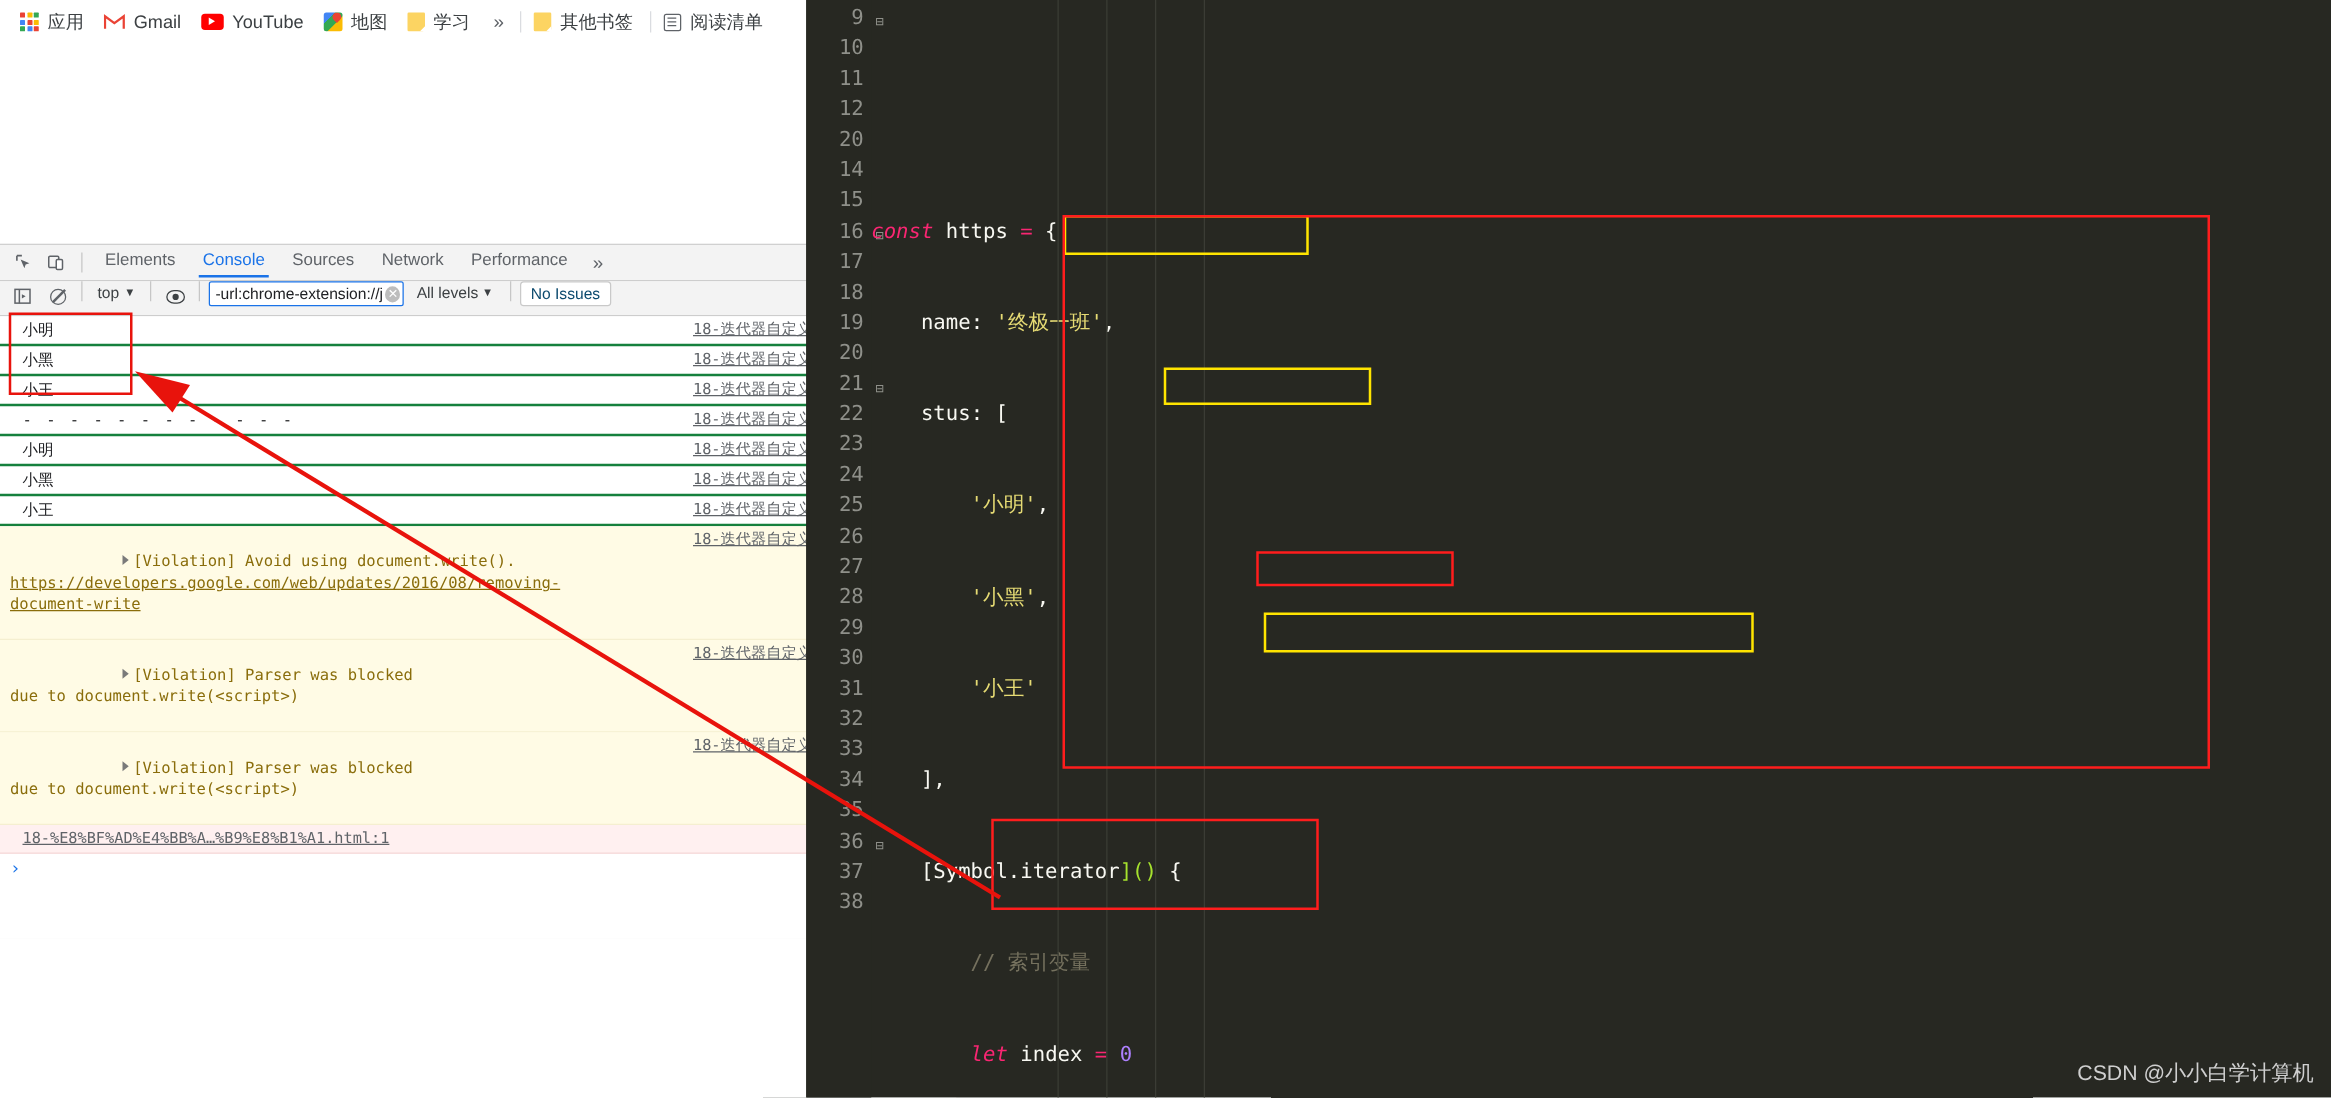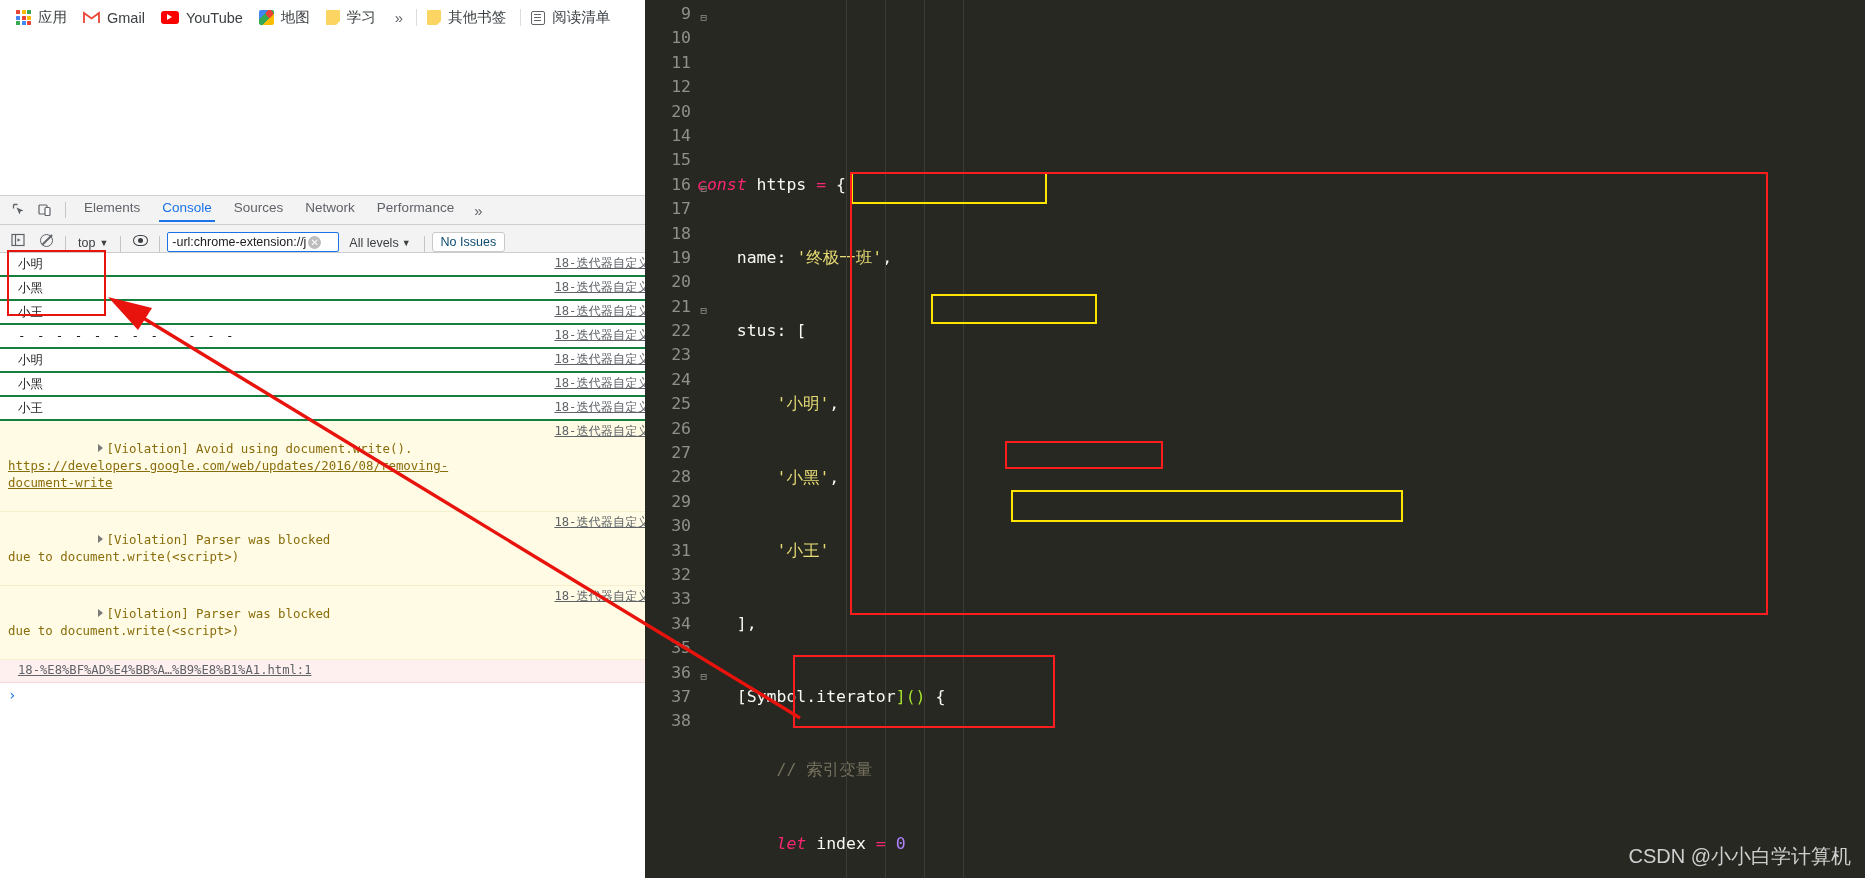--- a/index.html
+++ b/index.html
@@ -56,32 +56,32 @@
   .errbadge { display:flex; align-items:center; gap:4px; border:1px solid #d8d8d8; border-radius:3px;
      background:#fff; padding:1px 6px 1px 4px; font-size:12.5px; color:#5f6368; }
   .err-dot { width:12px; height:12px; border-radius:50%; background:#e53935; color:#fff;
      font-size:9px; line-height:12px; text-align:center; font-weight:bold; }
   .gear { width:22px; height:22px; display:flex; align-items:center; justify-content:center; }
   .kebab { width:18px; height:22px; display:flex; flex-direction:column; align-items:center;
      justify-content:center; gap:2.5px; }
   .kebab i { width:3px; height:3px; background:#5f6368; border-radius:50%; display:block; }
 
   
-  .dt-filter { display:flex; align-items:flex-end; height:28px; background:#f3f3f3;
+  .dt-filter { display:flex; align-items:flex-start; height:28px; background:#f3f3f3;
      border-bottom:1px solid #cdcdcd; padding-left:6px; gap:4px; font-size:12.5px; color:#3c4043; }
   .fbtn { width:24px; height:24px; display:flex; align-items:center; justify-content:center; }
   .ban-ic { width:13px; height:13px; border:1.6px solid #5f6368; border-radius:50%; position:relative; }
   .ban-ic::after { content:""; position:absolute; left:-1px; top:4.3px; width:14px; height:1.6px;
      background:#5f6368; transform:rotate(-45deg); }
   .exec-ctx { display:flex; align-items:center; gap:4px; padding:2px 5px; font-size:12.5px; }
   .eye-ic { width:15px; height:11px; border-radius:50%/60%; border:1.6px solid #3c4043; position:relative; }
   .eye-ic::after { content:""; position:absolute; left:4px; top:2px; width:5px; height:5px;
      border-radius:50%; background:#3c4043; }
   .filter-box { display:flex; align-items:center; border:1px solid #1a73e8; border-radius:2px;
-     background:#fff; height:20px; width:172px; padding:0 2px 0 4px; }
+     background:#fff; height:20px; width:156px; padding:0 2px 0 4px; }
   .filter-box input { border:0; outline:0; font-size:12.5px; width:136px; color:#202124;
      font-family:"Liberation Sans", sans-serif; background:transparent; }
   .clr-x { width:13px; height:13px; border-radius:50%; background:#bdbdbd; color:#fff; font-size:10px;
      line-height:13px; text-align:center; }
   .levels { display:flex; align-items:center; gap:3px; padding:2px 6px; }
   .issues-btn { border:1px solid #c9c9c9; border-radius:3px; background:#fff; padding:2px 8px;
      font-size:12.5px; color:#0c4a6e; }
   .sepline { width:1px; height:16px; background:#c6c6c6; margin:0 3px; }
   .caret { font-size:9px; }
 
@@ -135,21 +135,21 @@
 
   
   .abox { position:absolute; pointer-events:none; z-index:30; }
   .abox.red    { border:2px solid #ff1d1d; }
   .abox.yellow { border:2px solid #ffe400; }
 
   
   #arrow { position:absolute; left:0; top:0; width:1865px; height:878px; pointer-events:none; z-index:50; }
 
   
-  .watermark { position:absolute; right:14px; bottom:8px; color:#cfcfcf; font-size:20px;
+  .watermark { position:absolute; right:14px; bottom:8px; color:#cfcfcf; font-size:17px;
      font-family:"Liberation Sans", sans-serif; z-index:60; }
 </style>
 </head>
 <body>
 
 <div id="root">
 
   <div id="left">
 
     <div class="bookmarks">

